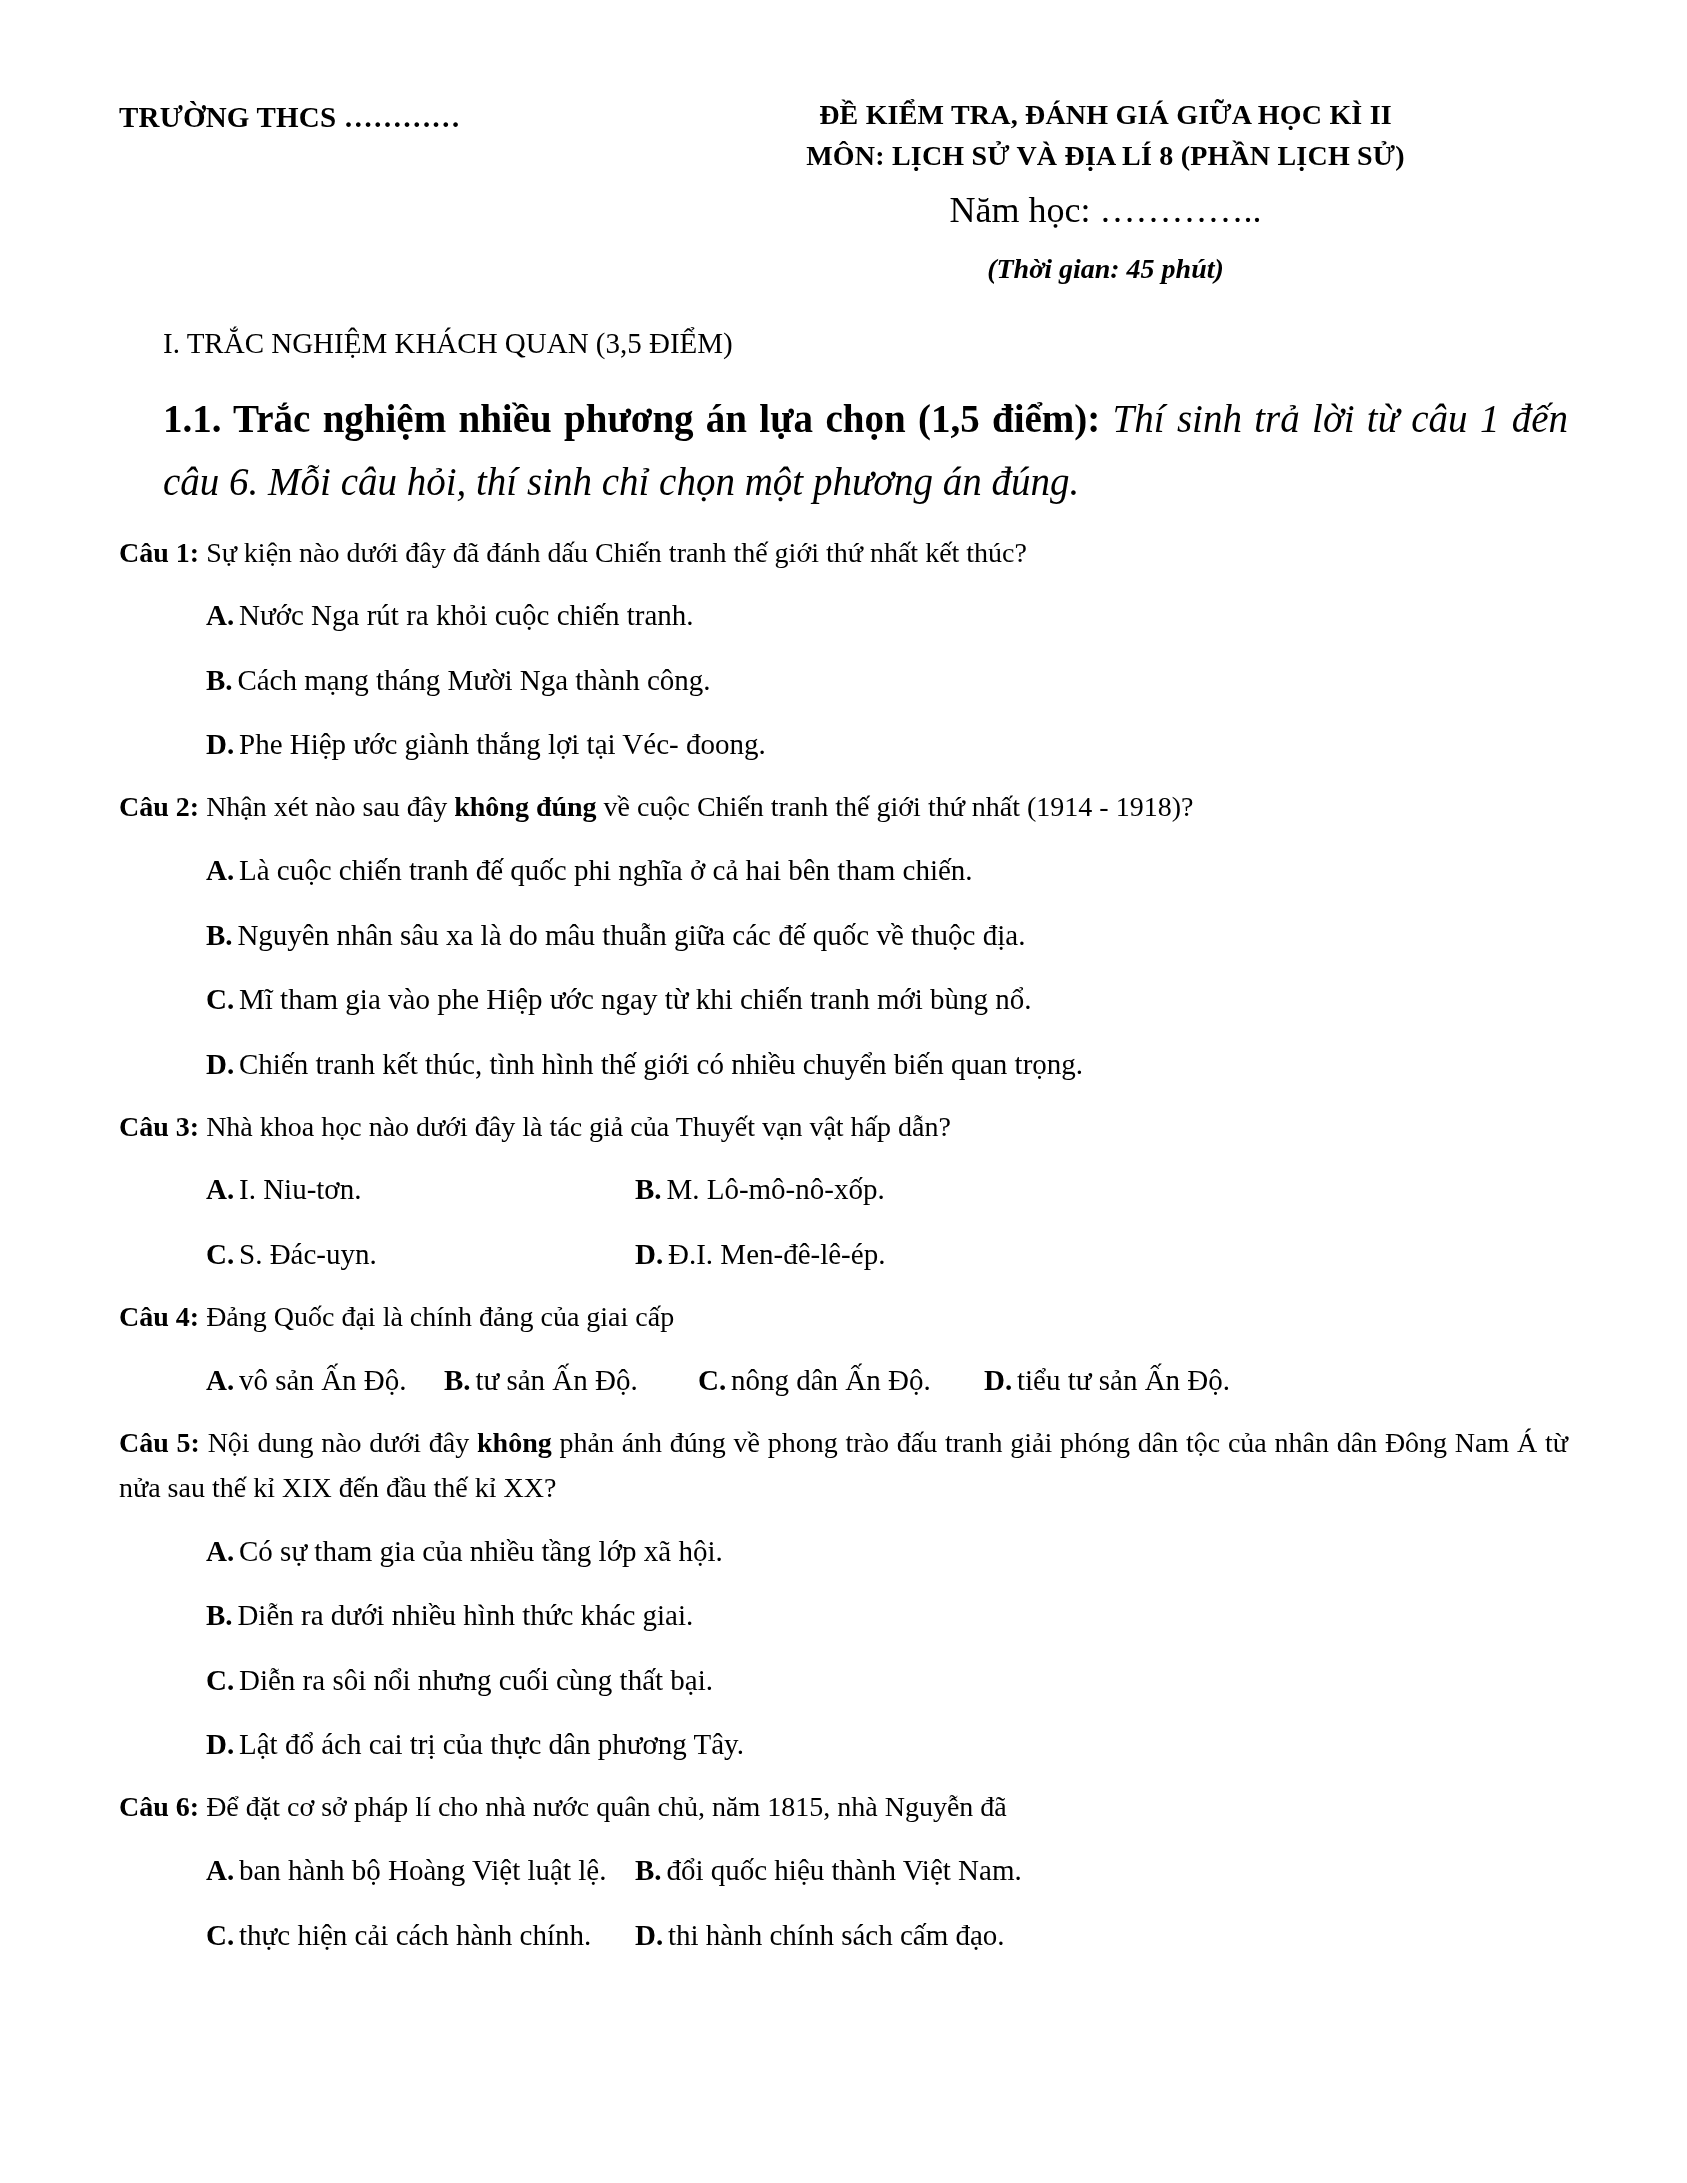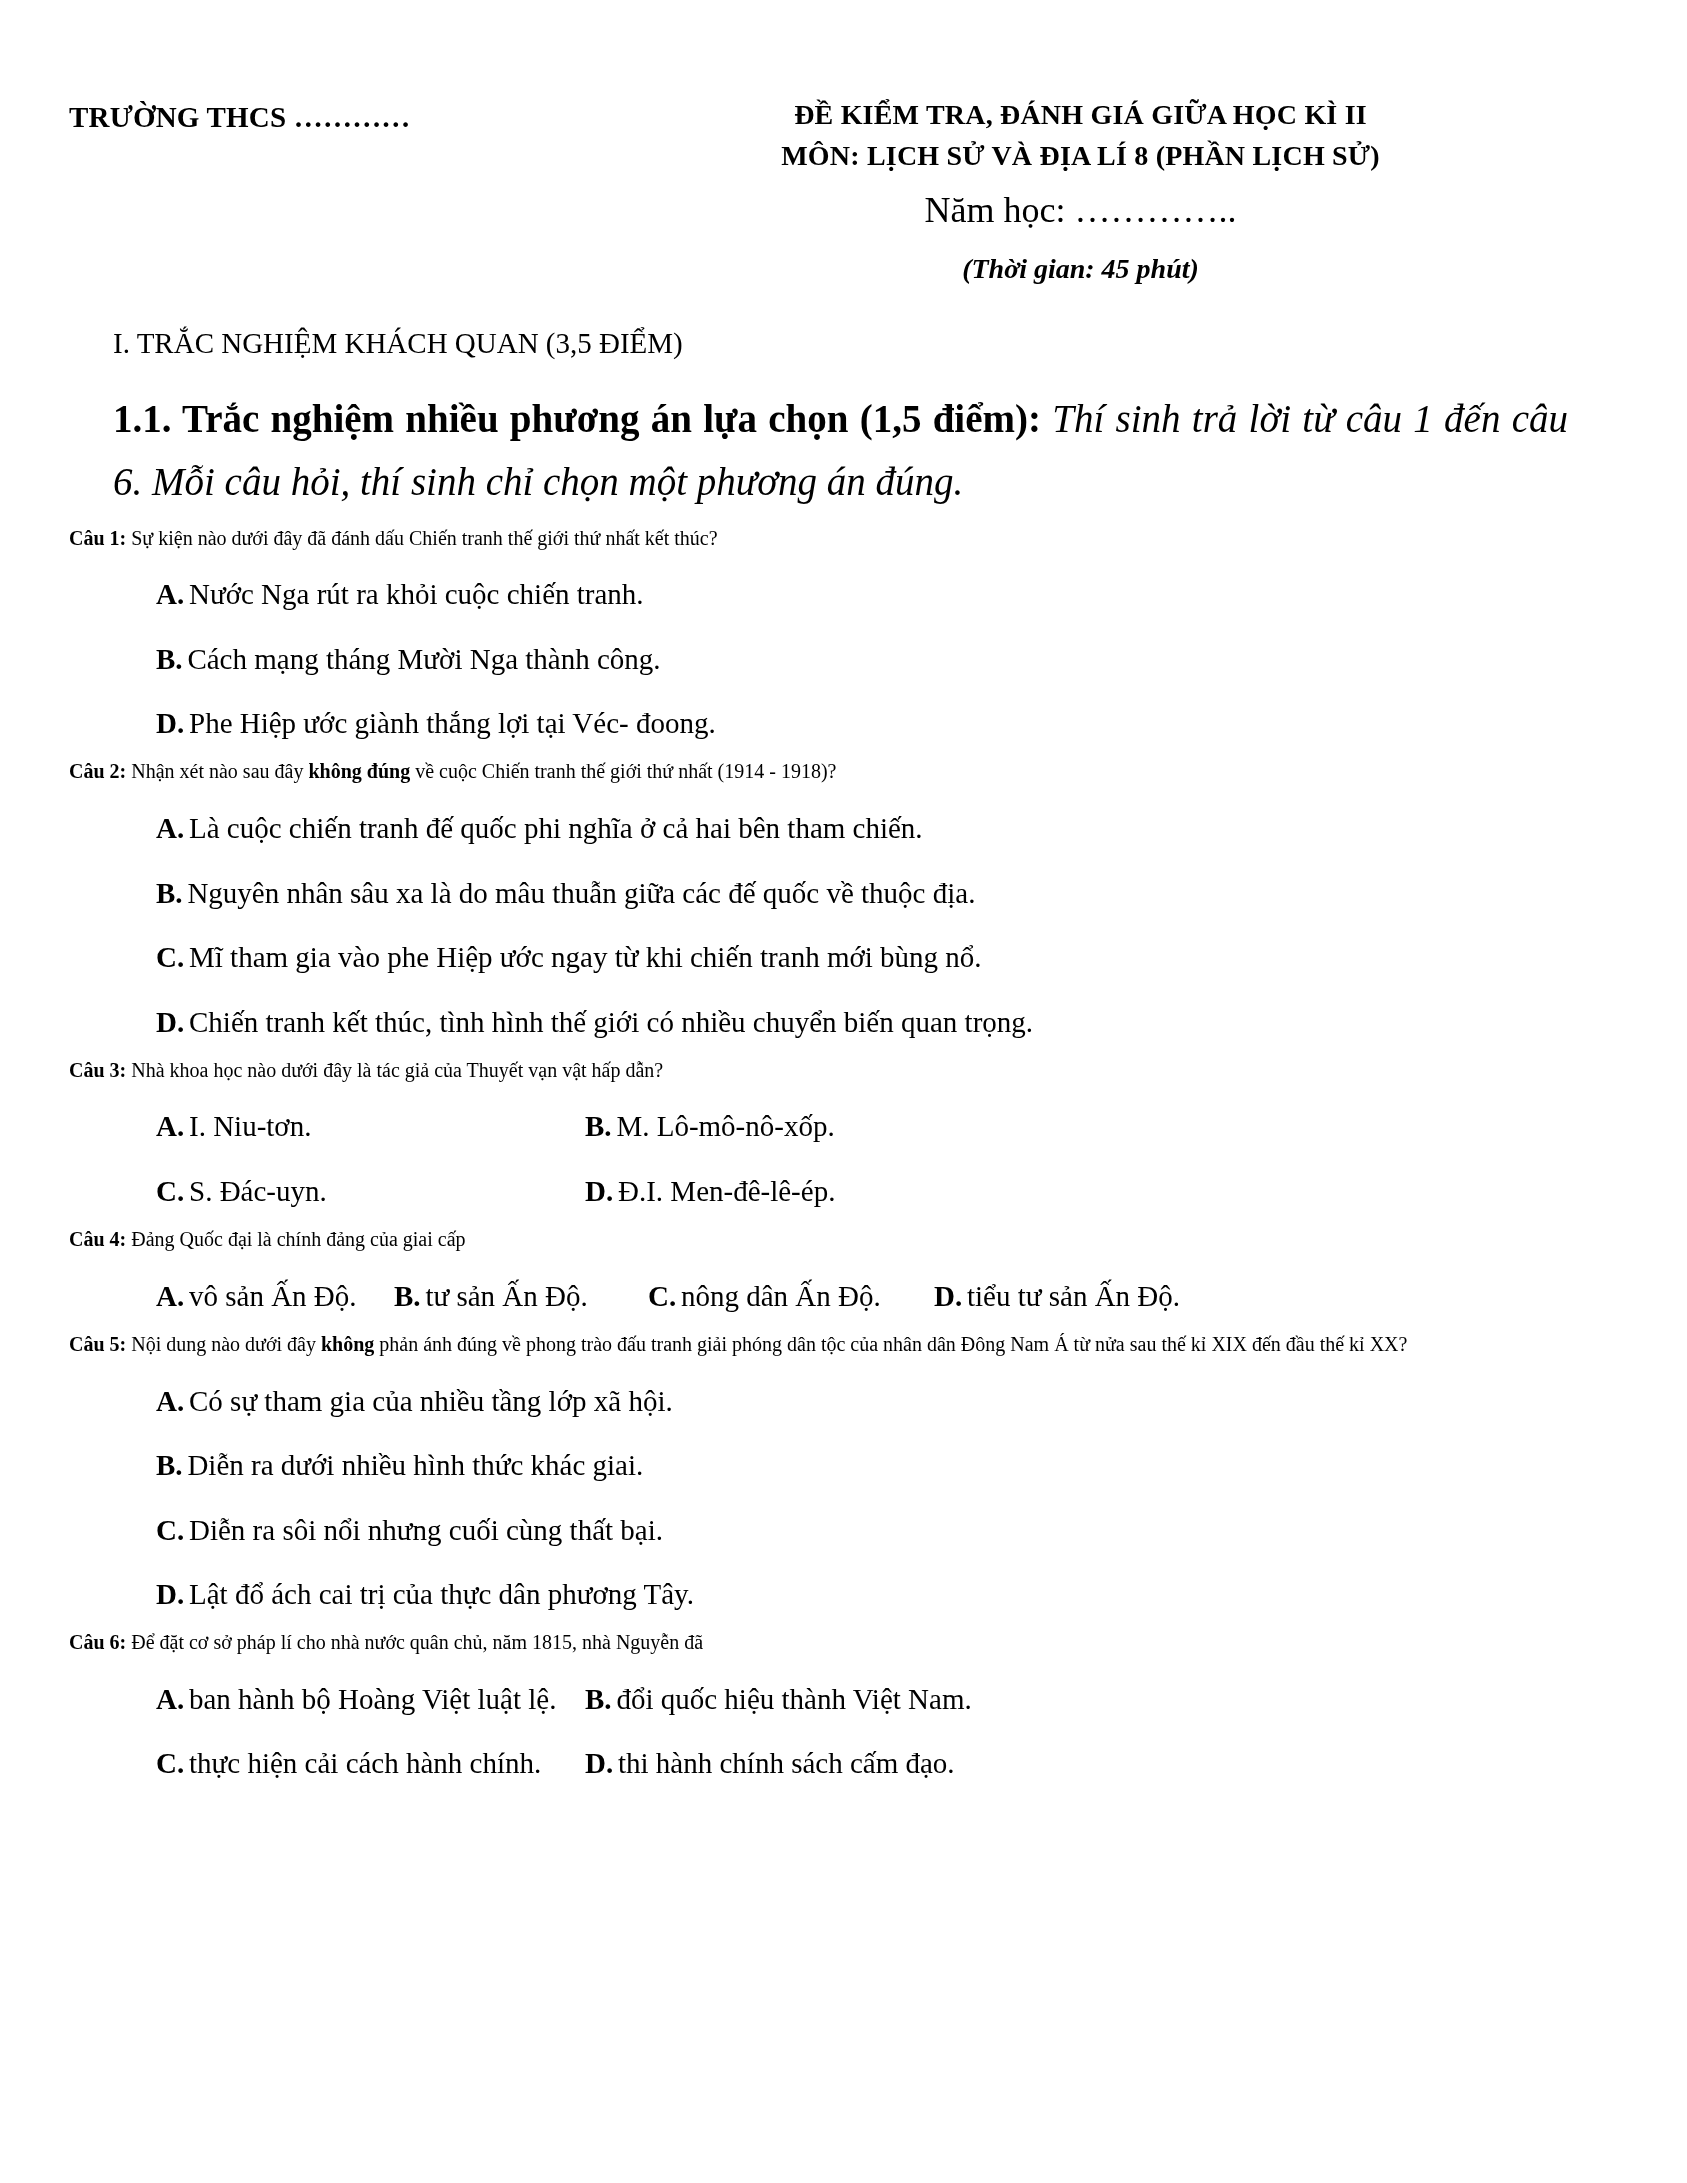--- a/index.html
+++ b/index.html
@@ -11,21 +11,21 @@
     width: 1687px;
     min-height: 2183px;
     font-family: "Liberation Serif", serif;
     color: #000000;
     -webkit-font-smoothing: antialiased;
   }
   .page {
     width: 1687px;
     min-height: 2183px;
     box-sizing: border-box;
-    padding: 95px 119px 64px 69px;
+    padding: 95px 119px 64px 119px;
     position: relative;
   }
 
   
   .header {
     display: flex;
     align-items: flex-start;
     justify-content: flex-start;
   }
   .header-left {
@@ -73,23 +73,23 @@
     text-align: justify;
   }
   .subsection .lead {
     font-weight: bold;
   }
   .subsection .italic {
     font-style: italic;
   }
 
   .question {
-    font-size: 20px;
+    font-size: 28px;
     line-height: 1.62;
-    margin-top: 8px;
+    margin-top: 16px;
     text-align: justify;
   }
   .question .q-label {
     font-weight: bold;
   }
   .question .bold {
     font-weight: bold;
   }
 
   .options {

